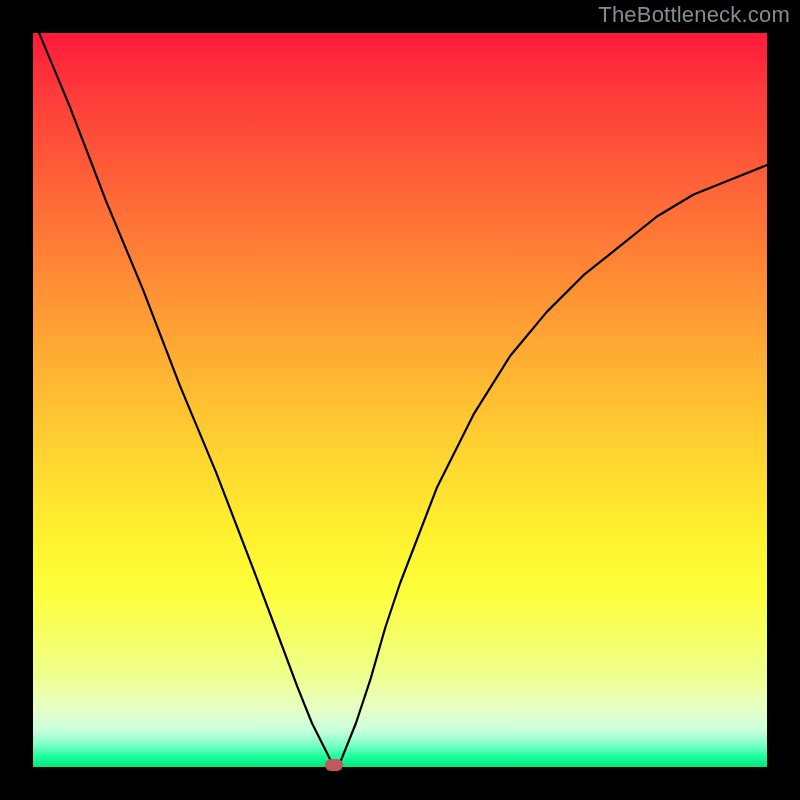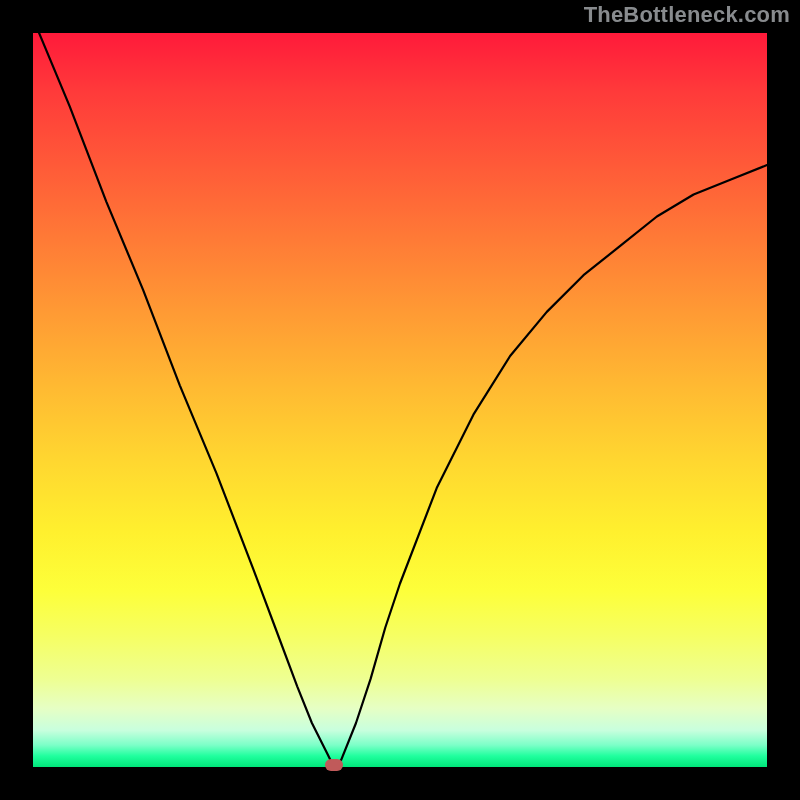--- a/index.html
+++ b/index.html
@@ -10,21 +10,21 @@
     position: relative;
     font-family: Arial, Helvetica, sans-serif;
     overflow: hidden;
   }
   .watermark {
     position: absolute;
     top: 2px;
     right: 10px;
     color: #888b8e;
     font-size: 22px;
-    font-weight: 700;
+    font-weight: 400;
     letter-spacing: 0.2px;
     z-index: 5;
   }
   .plot-area {
     position: absolute;
     left: 33px;
     top: 33px;
     width: 734px;
     height: 734px;
     background: linear-gradient(to bottom,

